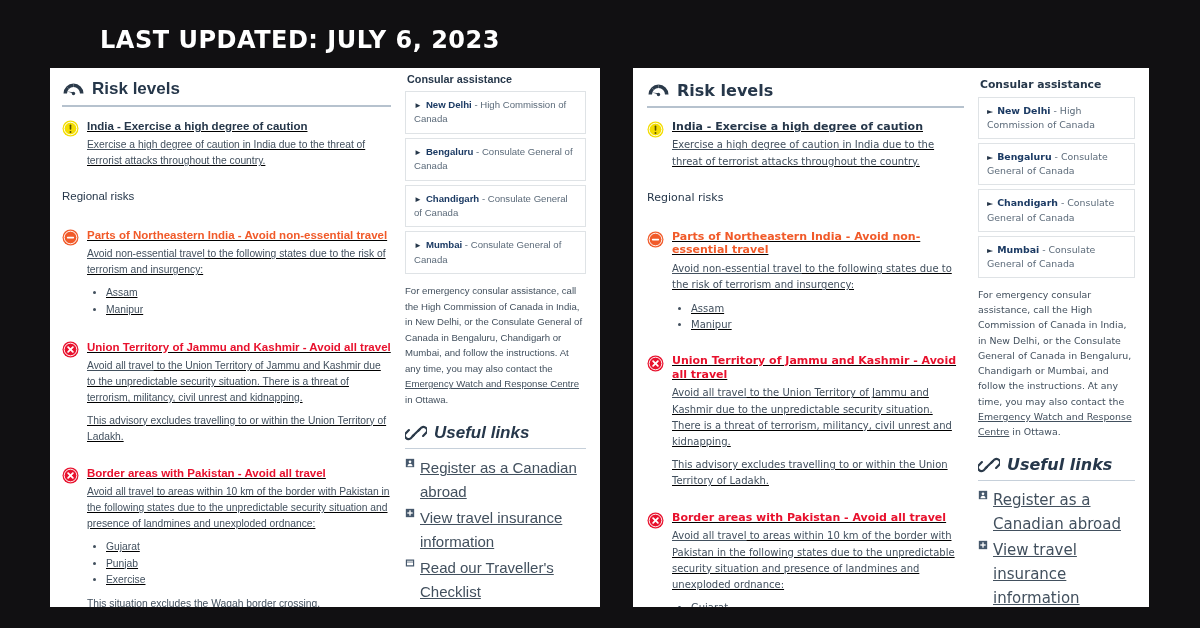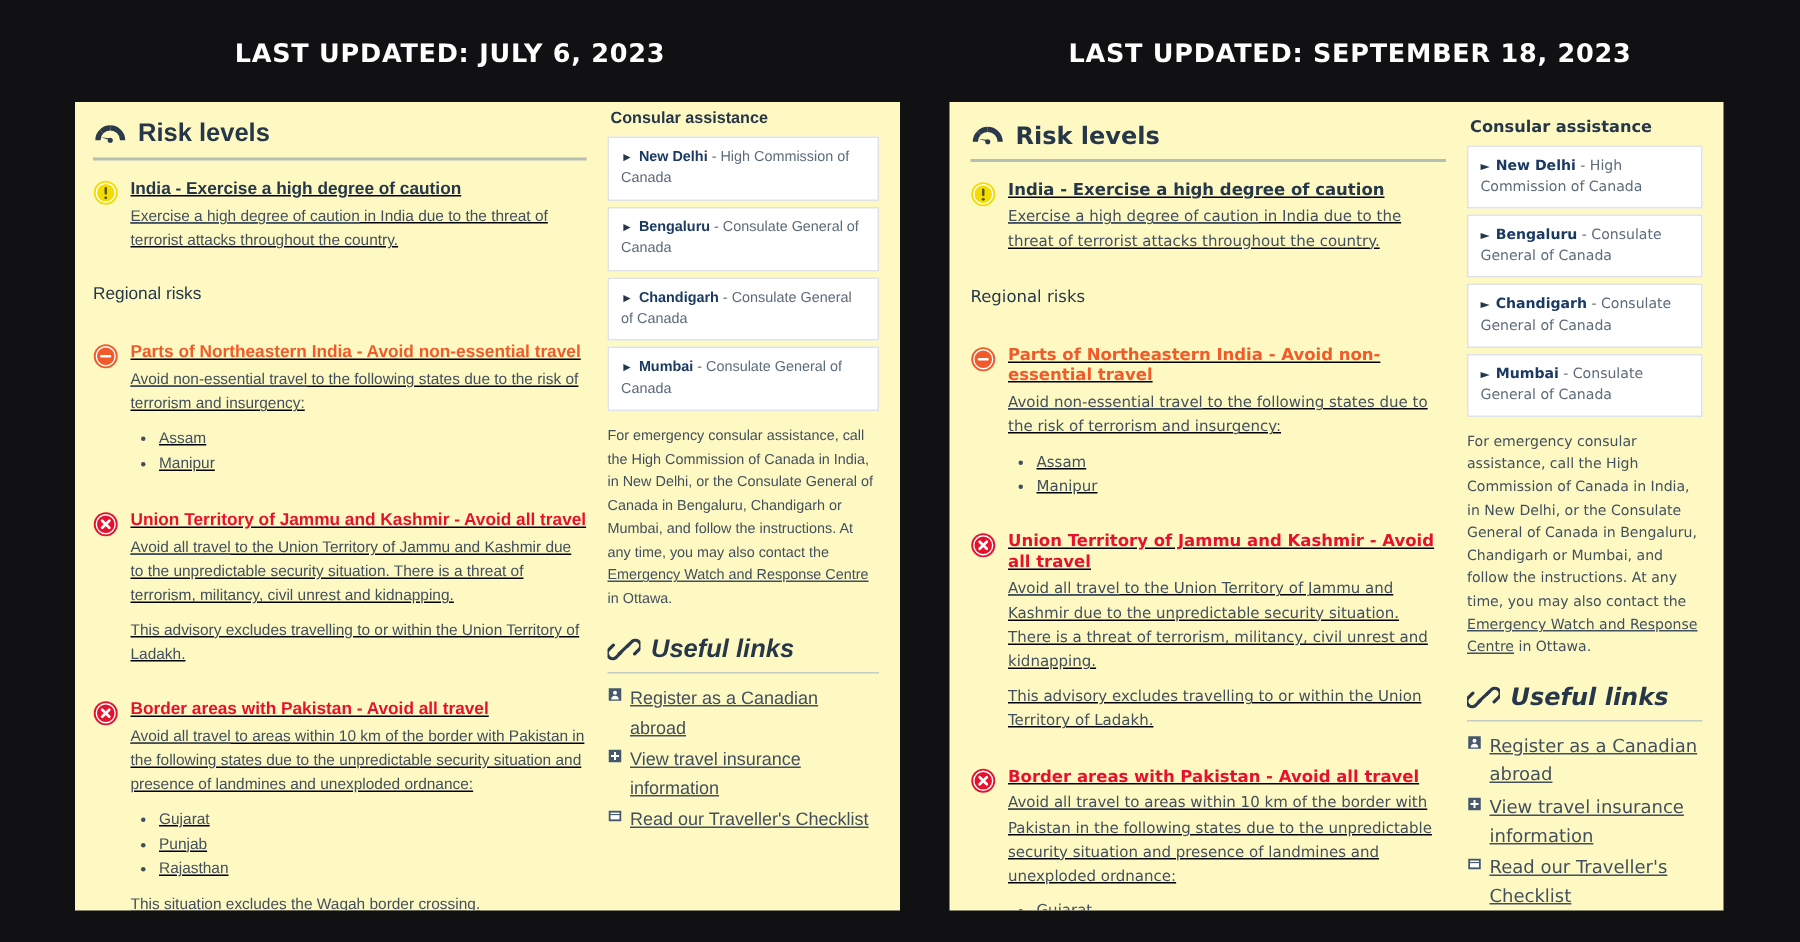--- a/index.html
+++ b/index.html
@@ -10,33 +10,33 @@
     overflow:hidden;
   }
   .stage{position:relative;width:1200px;height:628px;}
 
   
   .hdr{
     position:absolute;top:26px;
     color:#ffffff;
     font-family:"DejaVu Sans", sans-serif;
     font-weight:bold;
-    font-size:17px;
+    font-size:24px;
     letter-spacing:.5px;
     text-align:center;
     white-space:nowrap;
     text-transform:uppercase;
   }
   .hdr.left{left:0;width:600px;}
   .hdr.right{left:600px;width:600px;}
 
   
   .panel{
     position:absolute;
-    background:#fef9c3;
+    background:#ffffff;
     overflow:hidden;
   }
   .panel.left {left:50px; top:68px; width:550px; height:539px;}
   .panel.right{left:633px;top:68px; width:516px; height:539px;}
 
   .cols{display:flex;width:100%;height:100%;box-sizing:border-box;}
   .maincol{box-sizing:border-box;}
   .sidecol{box-sizing:border-box;}
 
   .panel.left  .maincol{width:355px;padding:12px 14px 0 12px;}
@@ -106,33 +106,32 @@
   .acc .tri{color:#26374a;font-size:8px;margin-right:4px;}
   .acc b{color:#1b3a63;}
   .acc span.rest{color:#5c6b7a;}
   .side-para{
     font-size:9.6px;line-height:1.62;color:#42505e;margin:9px 0 0 0;
   }
   .panel.right .side-para{font-size:9.4px;}
   .links{margin:7px 0 0 0;padding:0;list-style:none;}
   .links li{
     display:flex;align-items:flex-start;gap:5px;
-    font-size:12px;line-height:1.6;margin-bottom:2px;
+    font-size:15px;line-height:1.6;margin-bottom:2px;
   }
   .links li a{color:#42505e;text-decoration:underline;}
   .mini-icon{width:10px;height:10px;flex:0 0 auto;margin-top:2px;}
   .ul-head{margin-top:16px;font-style:italic;}
 </style>
 </head>
 <body style="background: rgb(17, 16, 18);">
 
 <div class="stage">
 
   <div class="hdr left">LAST UPDATED: JULY 6, 2023</div>
-  <div class="hdr right">LAST UPDATED: SEPTEMBER 18, 2023</div>
 
   <div class="panel left">
     <div class="cols">
       <div class="maincol">
           <div class="sec-head">
             <svg class="gauge" viewBox="0 0 46 30">
               <path d="M23 3 A20 20 0 0 1 43 23 L36 23 A13 13 0 0 0 23 10 Z" fill="#2b3a4a"></path>
               <path d="M8.9 8.9 A20 20 0 0 1 23 3 L23 10 A13 13 0 0 0 13.8 13.8 Z" fill="#2b3a4a"></path>
               <path d="M3 23 A20 20 0 0 1 8.9 8.9 L13.8 13.8 A13 13 0 0 0 10 23 Z" fill="#2b3a4a"></path>
               <path d="M23 23 L10.5 19 L23 20.5 Z" fill="#2b3a4a"></path>
@@ -192,21 +191,21 @@
                 <path d="M7.2 7.2 L12.8 12.8"></path>
                 <path d="M12.8 7.2 L7.2 12.8"></path>
               </g>
             </svg>
             <div class="body">
               <h3 class="lv4">Border areas with Pakistan - Avoid all travel</h3>
               <p><a class="ulink" href="#">Avoid all travel</a><span> to areas within 10 km of the border with Pakistan in the following states due to the unpredictable security situation and presence of landmines and unexploded ordnance:</span></p>
               <ul>
                 <li>Gujarat</li>
                 <li>Punjab</li>
-                <li>Rajasthan</li>
+                <li>Exercise</li>
               </ul>
               <p>This situation excludes the Wagah border crossing.</p>
             </div>
           </div>
         </div>
       <div class="sidecol">
           <div class="side-title">Consular assistance</div>
           <div class="acc"><span class="tri">►</span><b>New Delhi</b><span class="rest"> - High Commission of Canada</span></div>
           <div class="acc"><span class="tri">►</span><b>Bengaluru</b><span class="rest"> - Consulate General of Canada</span></div>
           <div class="acc"><span class="tri">►</span><b>Chandigarh</b><span class="rest"> - Consulate General of Canada</span></div>

